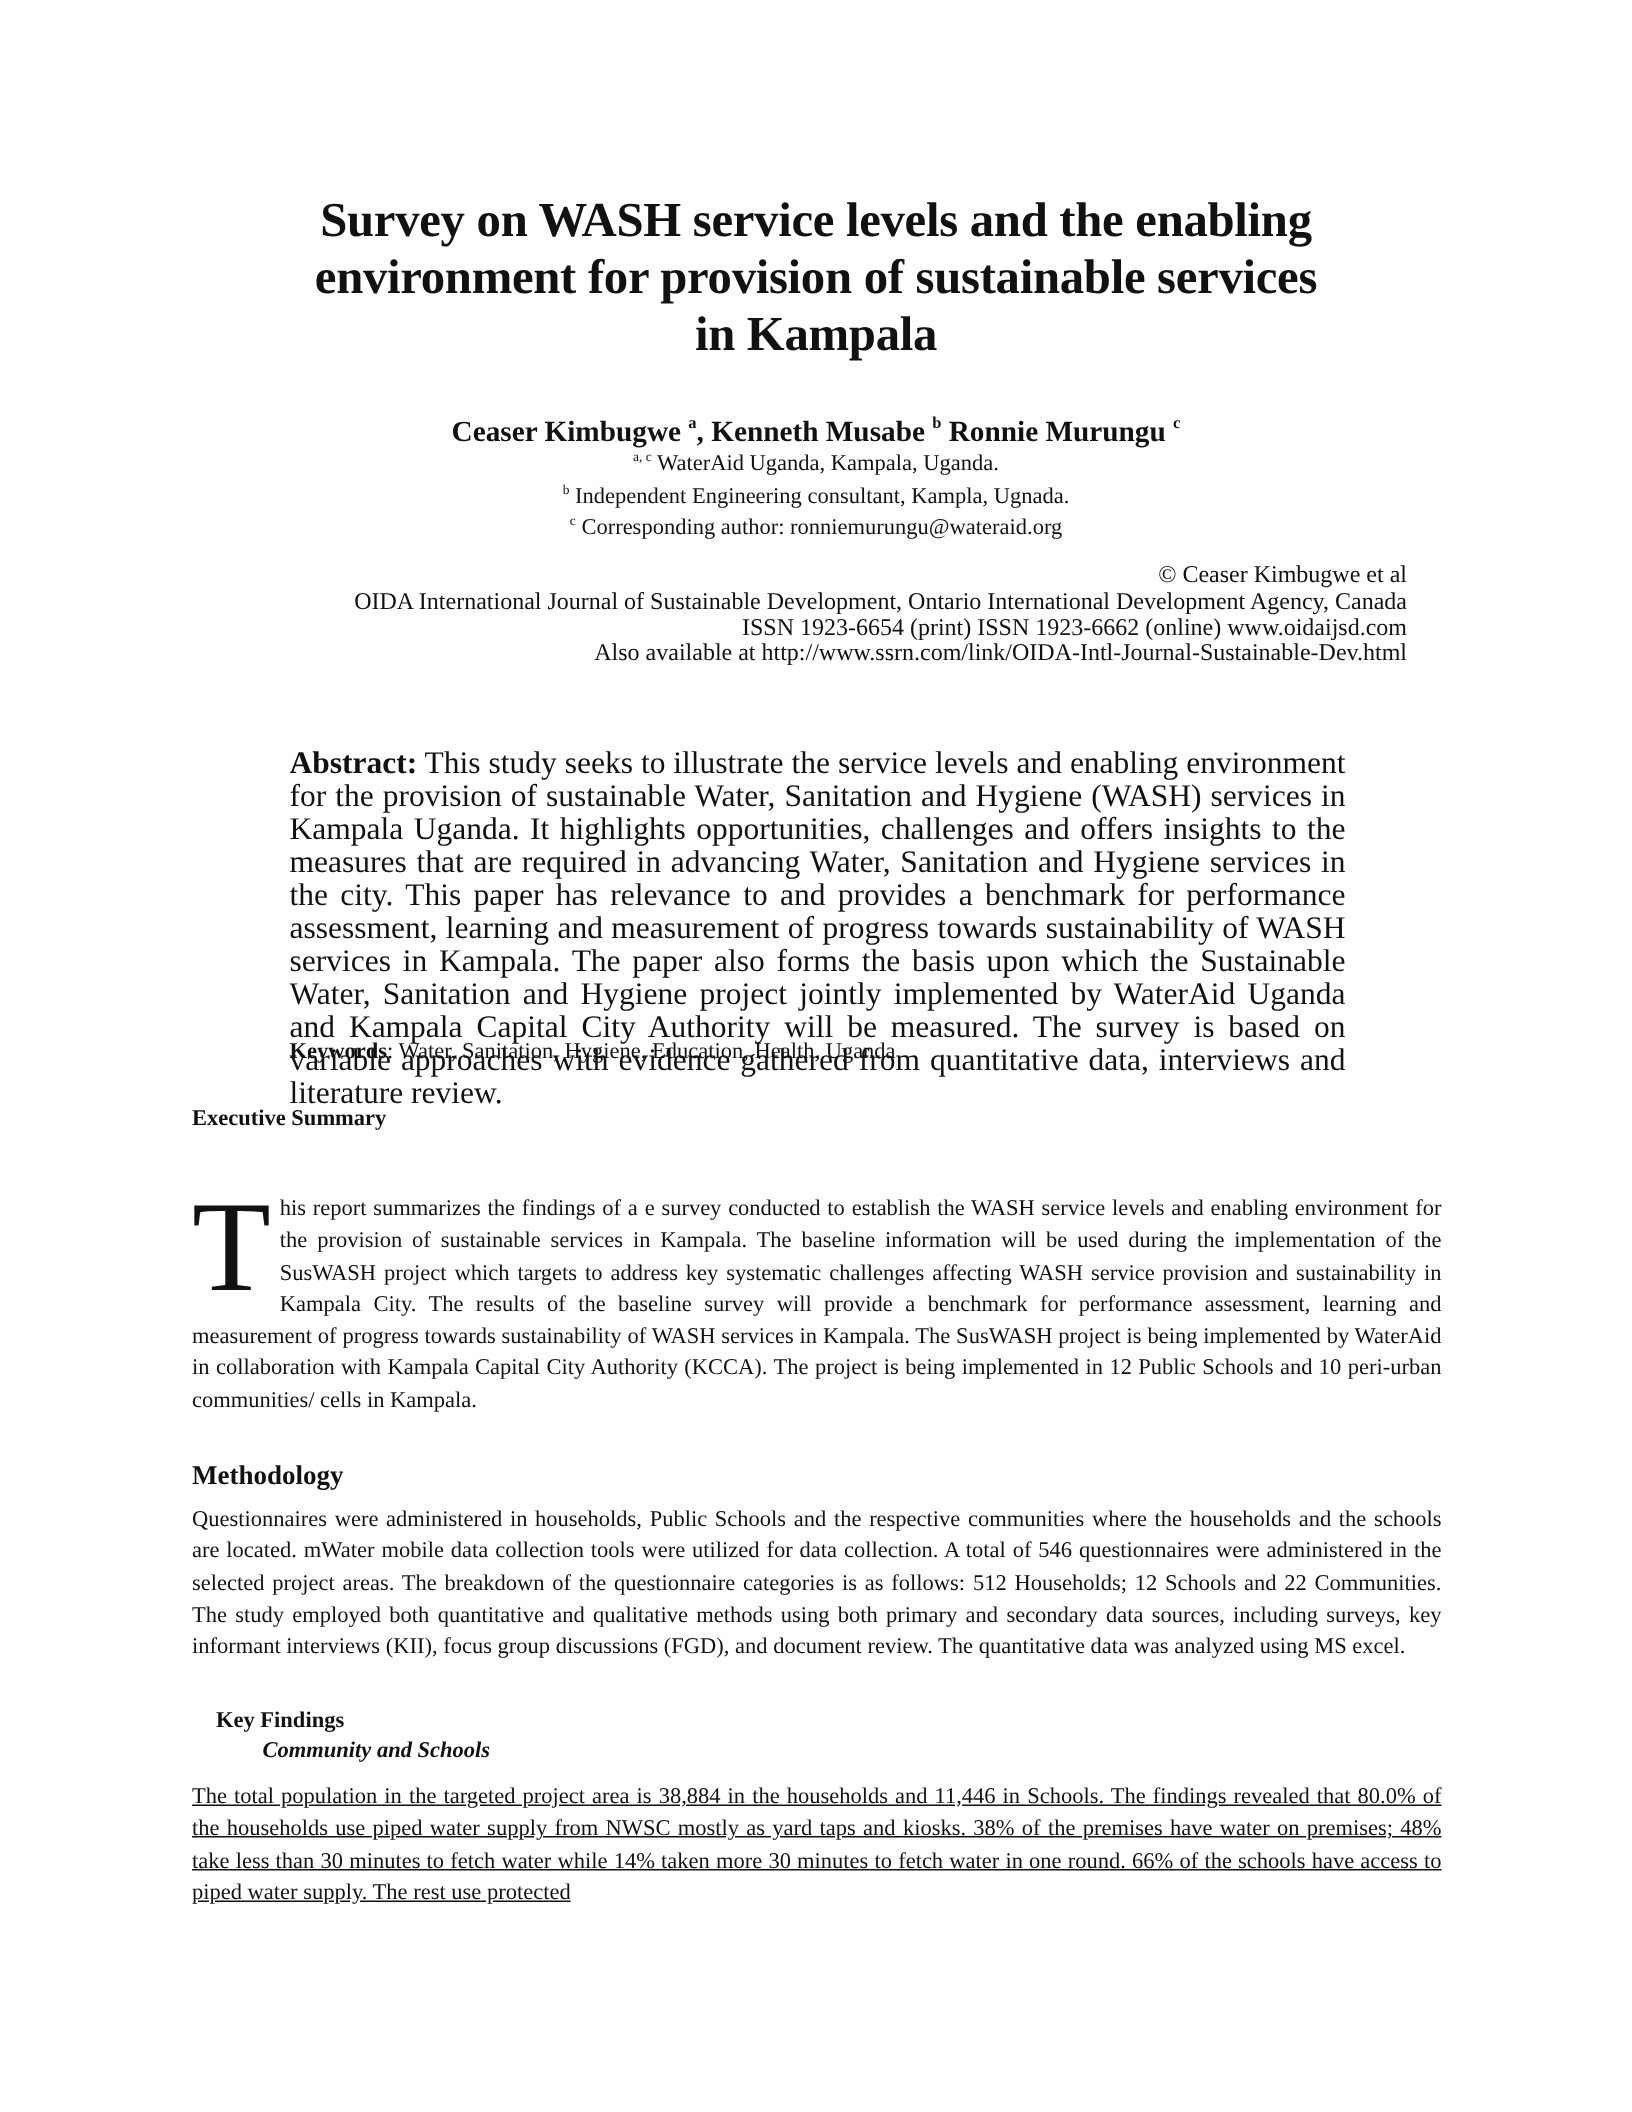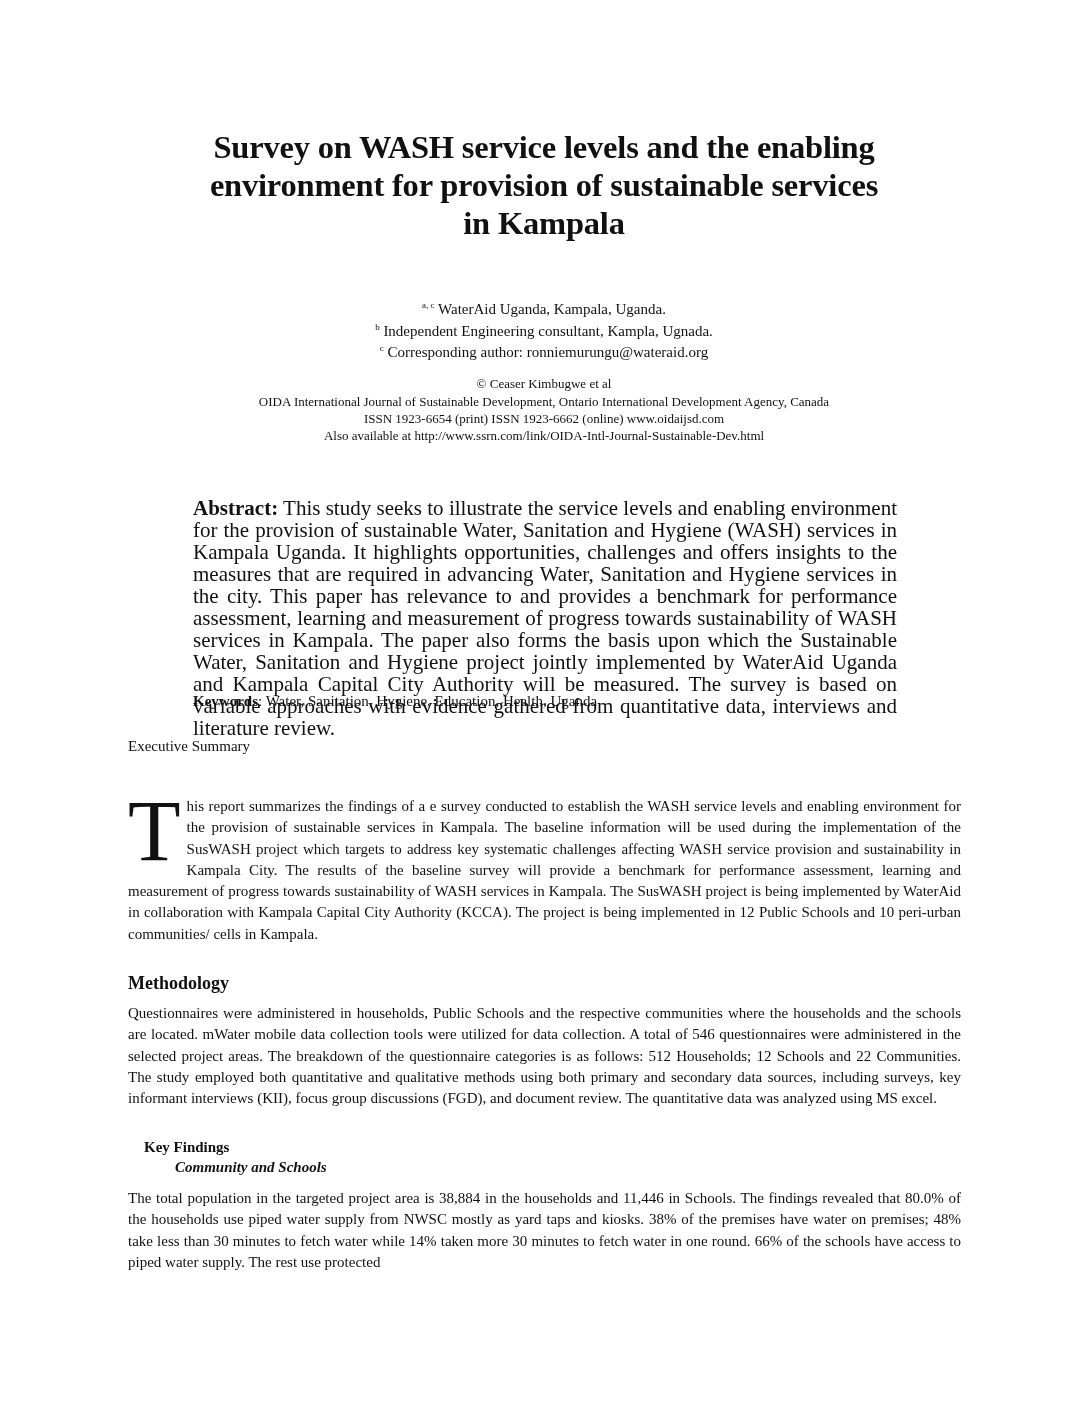--- a/index.html
+++ b/index.html
@@ -56,22 +56,22 @@
       font-size: 9px;
       vertical-align: 6px;
       line-height: 0;
     }
     .affil1 { top: 299px; }
     .affil2 { top: 321px; }
     .affil3 { top: 342px; }
     .pub {
       position: absolute;
       left: 150px; width: 788px;
-      text-align: center;
-      font-size: 13px;
+      text-align: right;
+      font-size: 16px;
       line-height: 16px;
     }
     .pub1 { top: 376px; }
     .pub2 { top: 394px; }
     .pub3 { top: 411px; }
     .pub4 { top: 428px; }
     .abstract {
       position: absolute;
       left: 193px; width: 704px;
       top: 497px;
@@ -84,21 +84,21 @@
       position: absolute;
       left: 193px; width: 704px;
       top: 690px;
       font-size: 15px;
       line-height: 22px;
     }
     .keywords b { font-weight: bold; }
     .h-exec {
       position: absolute;
       left: 128px; top: 735px;
-      font-size: 15px; font-weight: normal;
+      font-size: 15px; font-weight: bold;
       line-height: 22px;
     }
     .h-bg {
       position: absolute;
       left: 128px; width: 832px;
       top: 766px;
       text-align: center;
       font-size: 15px; font-weight: bold;
       line-height: 22px;
     }
@@ -146,33 +146,40 @@
       line-height: 20px;
       margin-left: 47px;
     }
     .find-para {
       position: absolute;
       left: 128px; width: 833px;
       top: 1188px;
       font-size: 15px;
       line-height: 21.3px;
       text-align: justify;
+      text-decoration: underline;
     }
   </style>
 </head>
 <body>
 
 <div class="page">
 
   <div class="title">
     <span>Survey on WASH service levels and the enabling</span>
     <span>environment for provision of sustainable services</span>
     <span>in Kampala</span>
   </div>
 
+  <div class="authors">
+    <span>Ceaser Kimbugwe</span>
+    <sup>a</sup><span>, </span><span>Kenneth Musabe</span>
+    <sup>b</sup><span> </span><span>Ronnie Murungu</span>
+    <sup>c</sup>
+  </div>
 
   <div class="affil affil1">
     <sup>a, c</sup><span> WaterAid Uganda, Kampala, Uganda.</span>
   </div>
   <div class="affil affil3">
     <sup>c</sup><span> Corresponding author: ronniemurungu@wateraid.org</span>
   </div>
   <div class="affil affil2">
     <sup>b</sup><span> Independent Engineering consultant, Kampla, Ugnada.</span>
   </div>

